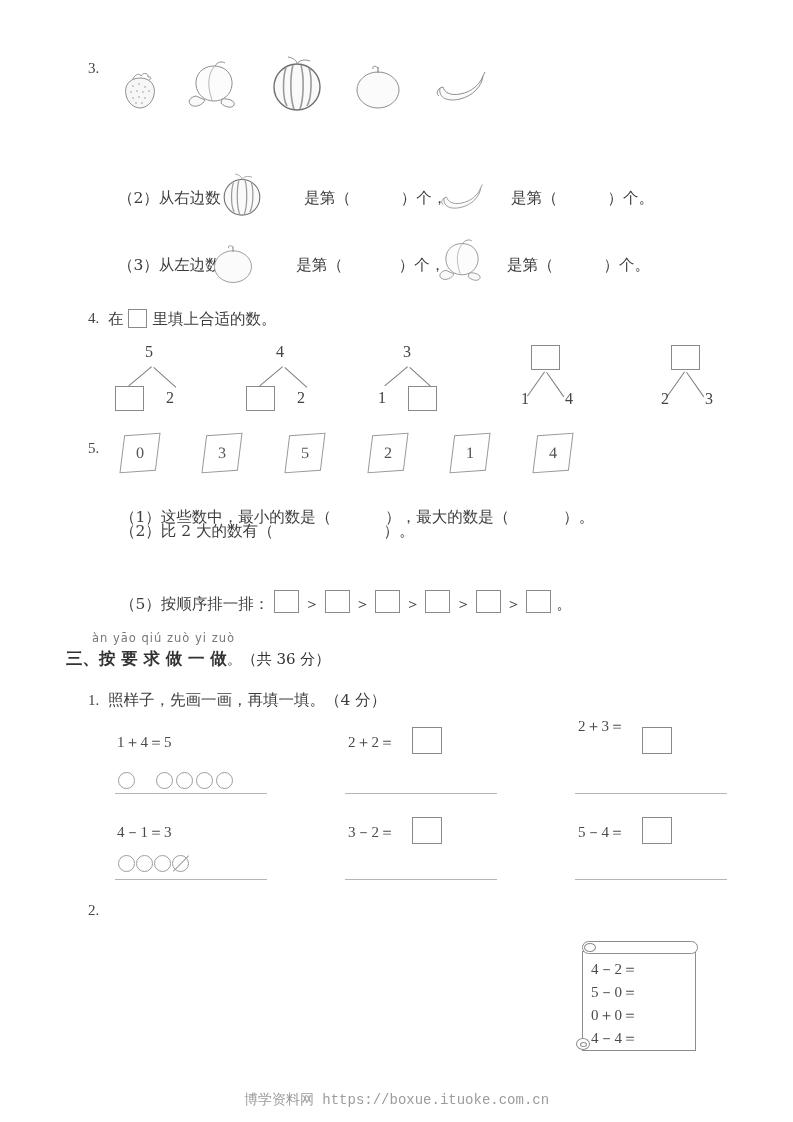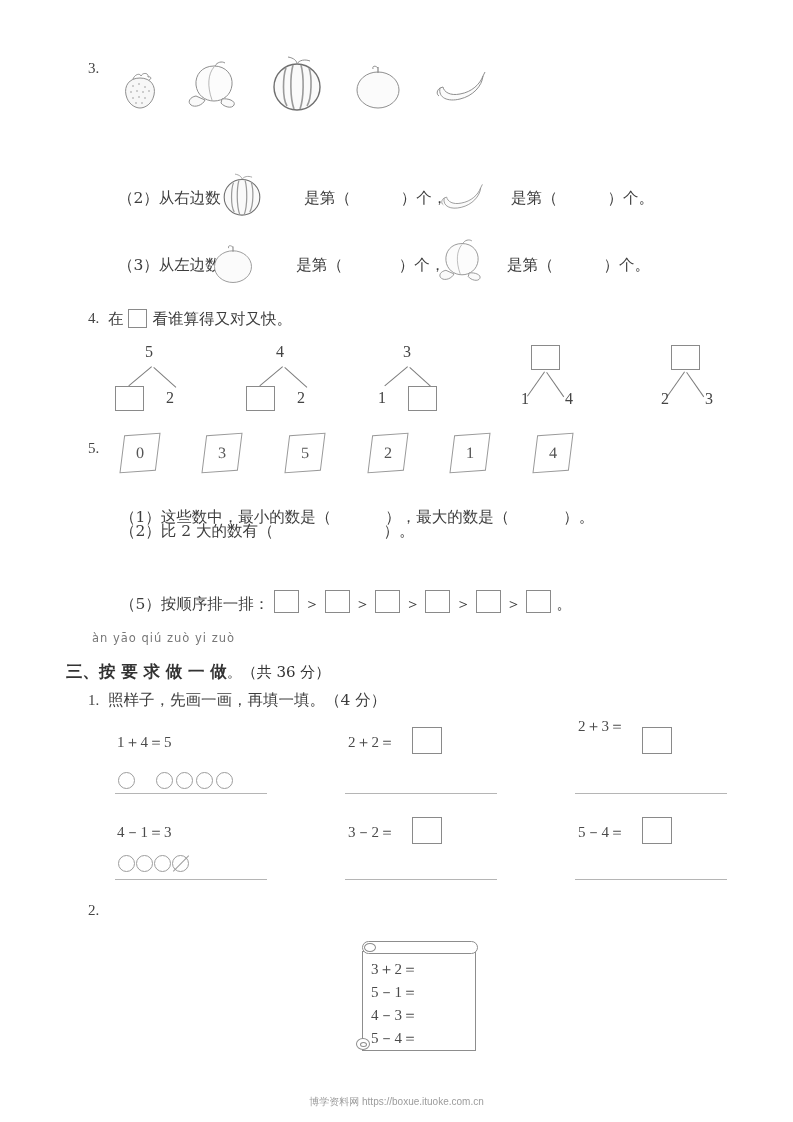--- a/index.html
+++ b/index.html
@@ -199,23 +199,23 @@
     font-weight: normal;
     font-size: 15px;
   }
 
   
   .footer {
     position: absolute;
     left: 0; right: 0;
     bottom: 13px;
     text-align: center;
-    font-size: 10px;
+    font-size: 14px;
     color: #9c9c9c;
-    font-family: Liberation Sans, sans-serif;
+    font-family: Liberation Mono, monospace;
   }
 
   .txtline {
     position: absolute;
     font-size: 15.5px;
     white-space: nowrap;
     color: #3d3d3d;
     font-family: "DejaVu Serif", serif;
   }
   .eqtext {
@@ -334,21 +334,21 @@
     <path d="M28 7 C22 14 21 26 26 40" fill="none" stroke="#a5a5a5" stroke-width="0.8"></path>
     <path d="M29 6 C31 2 36 1 39 3" fill="none" stroke="#8f8f8f" stroke-width="1"></path>
     <path d="M10 36 C4 37 1 42 5 45 C9 48 17 45 19 40 Z" fill="#fafafa" stroke="#8f8f8f" stroke-width="1"></path>
     <path d="M36 39 C42 38 50 41 48 45 C46 49 38 47 35 43 Z" fill="#fafafa" stroke="#8f8f8f" stroke-width="1"></path>
   </svg>
 
   <div class="abs qnum" style="left:88px; top:310px;">4.</div>
   <div class="txtline" style="left:108px; top:309px;">
     <span>在</span>
     <span class="blank-box"></span>
-    <span>看谁算得又对又快。</span>
+    <span>里填上合适的数。</span>
   </div>
 
   <div class="tree" style="left:112px; top:345px; width:120px; height:62px;">
     <div class="top-num" style="left:33px; top:-2px;">5</div>
     <div class="leg" style="left:40px; top:22px; width:30px; transform:rotate(140deg);"></div>
     <div class="leg" style="left:42px; top:22px; width:30px; transform:rotate(42deg);"></div>
     <div class="box" style="left:3px; top:41px; width:29px; height:25px;"></div>
     <div class="bot" style="left:54px; top:44px;">2</div>
   </div>
 
@@ -430,21 +430,21 @@
     <span class="seplabel">＞</span>
     <span class="blank-box med"></span>
     <span class="seplabel">＞</span>
     <span class="blank-box med"></span>
     <span class="seplabel">＞</span>
     <span class="blank-box med"></span>
     <span>。</span>
   </div>
 
   <div class="abs pinyin" style="left:92px; top:631px;">àn  yāo  qiú  zuò  yi  zuò</div>
-  <div class="abs sec-head" style="left:66px; top:648px;margin-top:13px;">
+  <div class="abs sec-head" style="left:66px; top:648px;">
     <span>三、</span><span>按 要 求 做 一 做</span><span class="pts">。（共 36 分）</span>
   </div>
 
   <div class="abs qnum" style="left:88px; top:692px;">1.</div>
   <div class="txtline" style="left:108px; top:690px;">照样子，先画一画，再填一填。（4 分）</div>
 
   <div class="eqtext" style="left:117px; top:733px;">1＋4＝5</div>
   <div class="eqtext" style="left:348px; top:733px;">2＋2＝</div>
   <div class="blank-box lg abs" style="left:412px; top:727px;"></div>
   <div class="eqtext" style="left:578px; top:717px;">2＋3＝</div>
@@ -474,29 +474,29 @@
     <div class="circ" style="left:172px; top:855px;"></div>
     <div class="slash" style="left:170px; top:863px;"></div>
   </div>
   <div class="rule" style="left:115px; top:879px; width:152px;"></div>
   <div class="rule" style="left:345px; top:879px; width:152px;"></div>
   <div class="rule" style="left:575px; top:879px; width:152px;"></div>
 
   <div class="abs qnum" style="left:88px; top:902px;">2.</div>
 
 
-  <div class="scroll" style="left:355px; top:938px;">
+
+  <div class="scroll" style="left:575px; top:938px;">
     <div class="body"></div>
     <div class="topbar"></div>
     <div class="curl-tr"></div>
     <div class="curl-bl"></div>
     <div class="eqs">
-      <div>3＋2＝</div>
-      <div>5－1＝</div>
-      <div>4－3＝</div>
-      <div>5－4＝</div>
+      <div>4－2＝</div>
+      <div>5－0＝</div>
+      <div>0＋0＝</div>
+      <div>4－4＝</div>
     </div>
   </div>
 
-
   <div class="footer">博学资料网 https://boxue.ituoke.com.cn</div>
 
 </div>
 
 </body></html>

